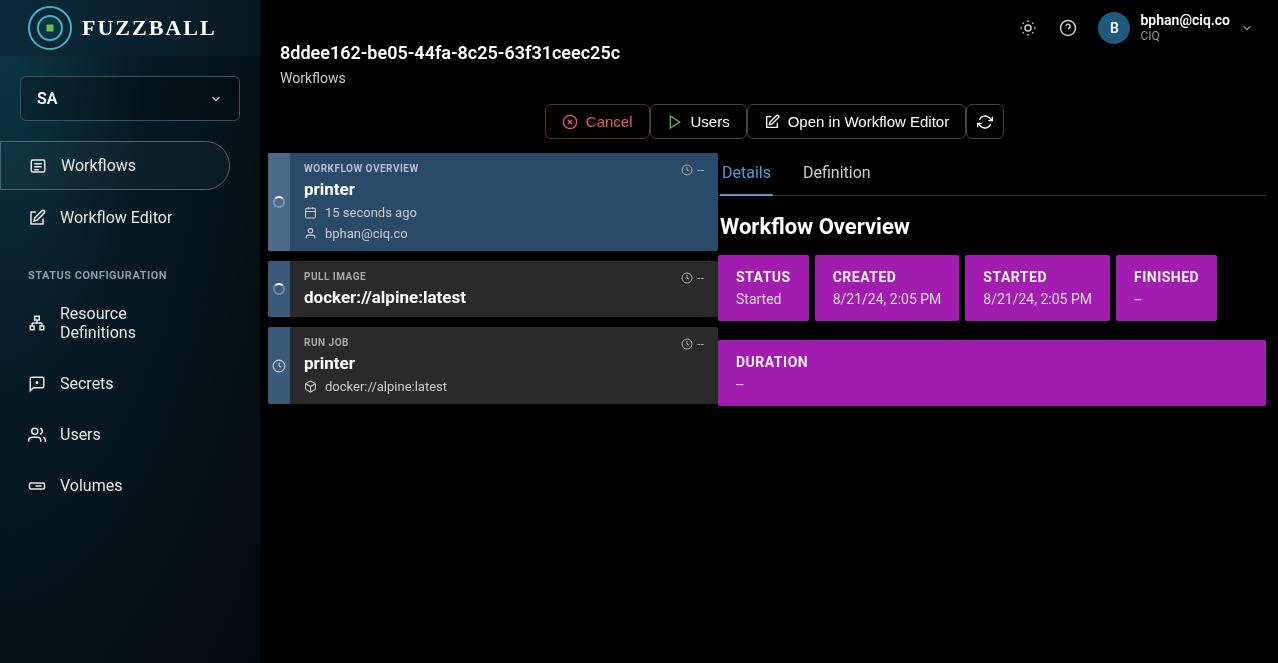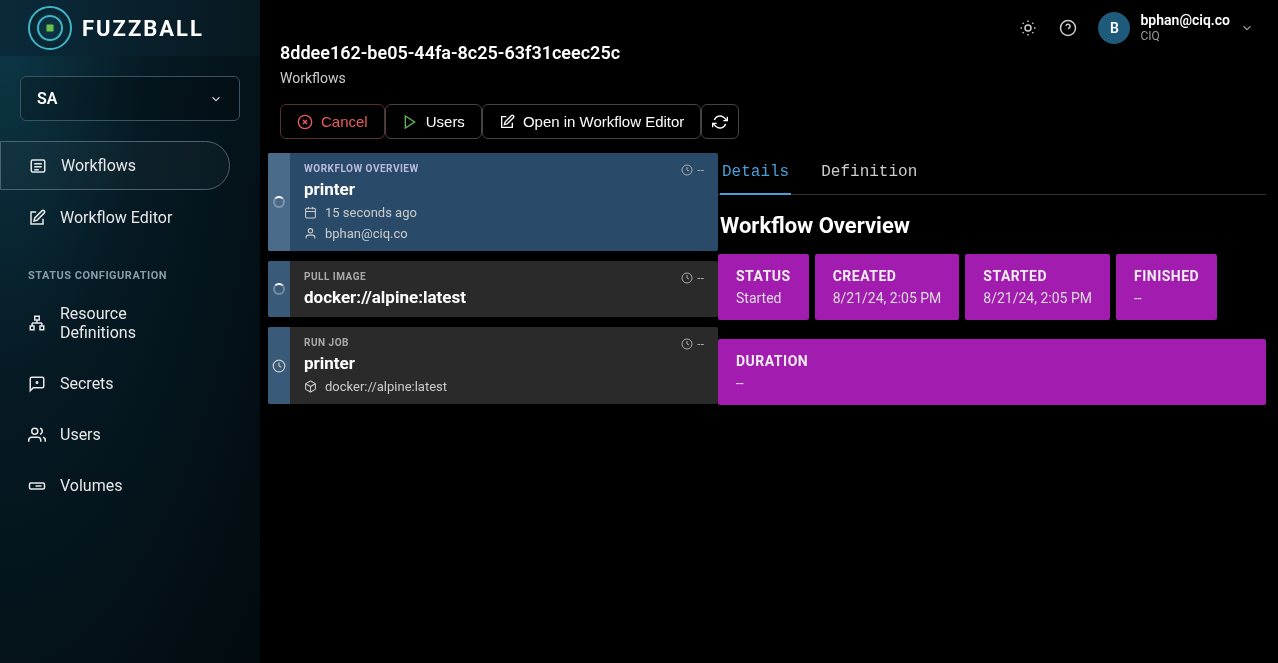--- a/index.html
+++ b/index.html
@@ -24,20 +24,21 @@
       align-items: center;
       z-index: 10;
       background: linear-gradient(to right, #0a2a3a 0%, #081820 260px, #000 260px);
     }
     .logo-area {
       width: 260px;
       display: flex;
       align-items: center;
       padding-left: 28px;
       gap: 10px;
+      font-family: Liberation Serif, serif;
     }
     .logo-circle {
       width: 44px;
       height: 44px;
       border-radius: 50%;
       border: 2px solid #3fb5c8;
       display: flex;
       align-items: center;
       justify-content: center;
       background: radial-gradient(circle, #0d3a4a 0%, #061a24 100%);
@@ -165,21 +166,21 @@
       flex-direction: column;
       overflow: hidden;
     }
     .breadcrumb {
       padding: 14px 20px 8px 20px;
       font-size: 14px;
       color: #ccc;
     }
     .action-bar {
       display: flex;
-      justify-content: flex-start;
+      justify-content: center;
       padding: 10px 9px 14px 20px;
     }
     .btn {
       display: flex;
       align-items: center;
       gap: 8px;
       padding: 8px 16px;
       border: 1px solid #444;
       border-radius: 6px;
       background: transparent;
@@ -261,21 +262,20 @@
     }
     .card-meta svg { flex-shrink: 0; }
     
     
     .details-panel { flex: 1; }
     .tabs {
       display: flex;
       gap: 28px;
       border-bottom: 1px solid #333;
       padding: 0 2px;
-      font-family: Liberation Mono, monospace;
     }
     .tab {
       padding: 10px 2px 12px 2px;
       font-size: 16px;
       cursor: pointer;
       color: #ccc;
       border-bottom: 2px solid transparent;
       margin-bottom: -1px;
     }
     .tab.active {

